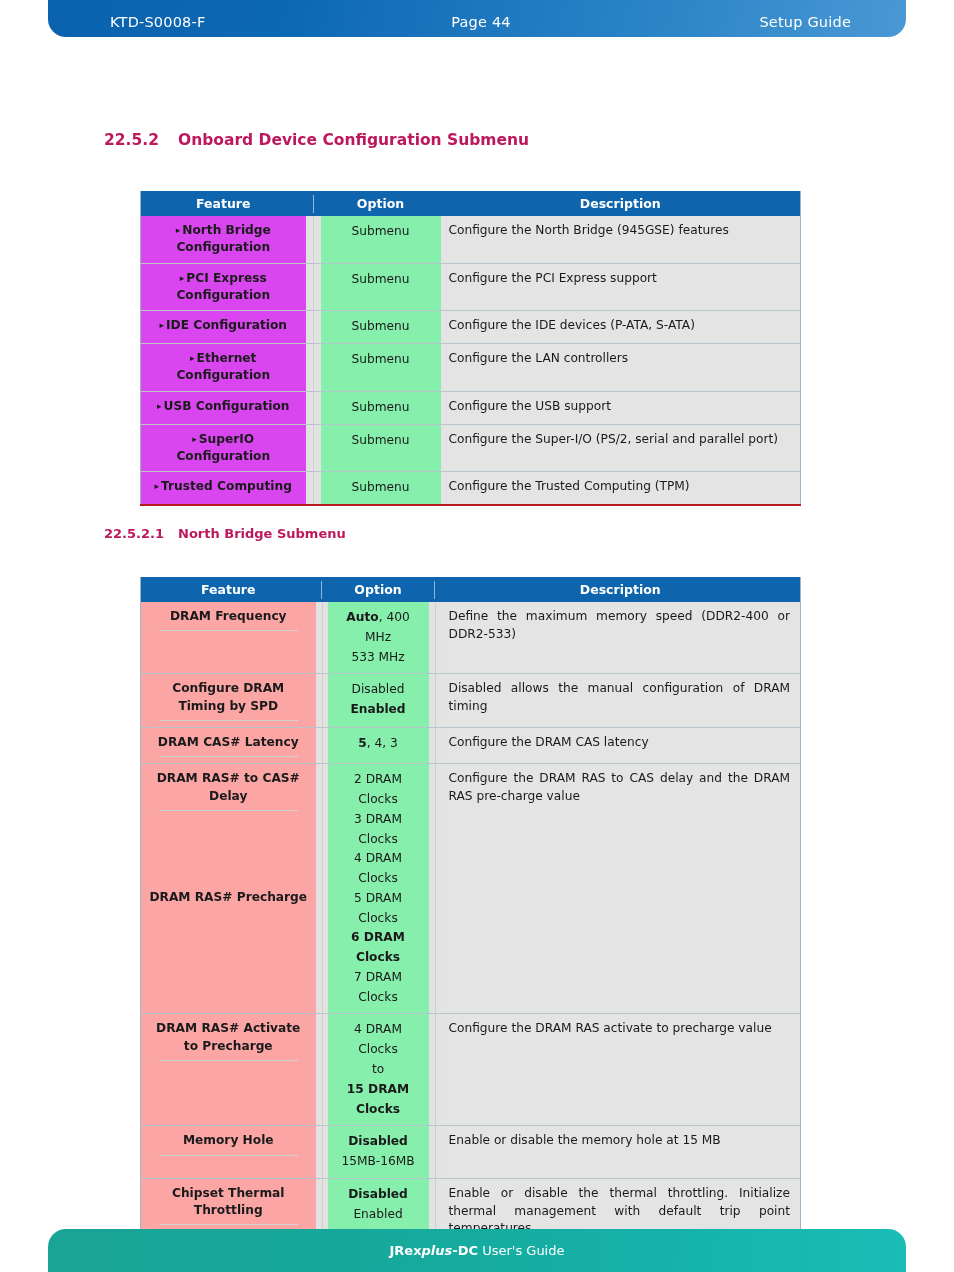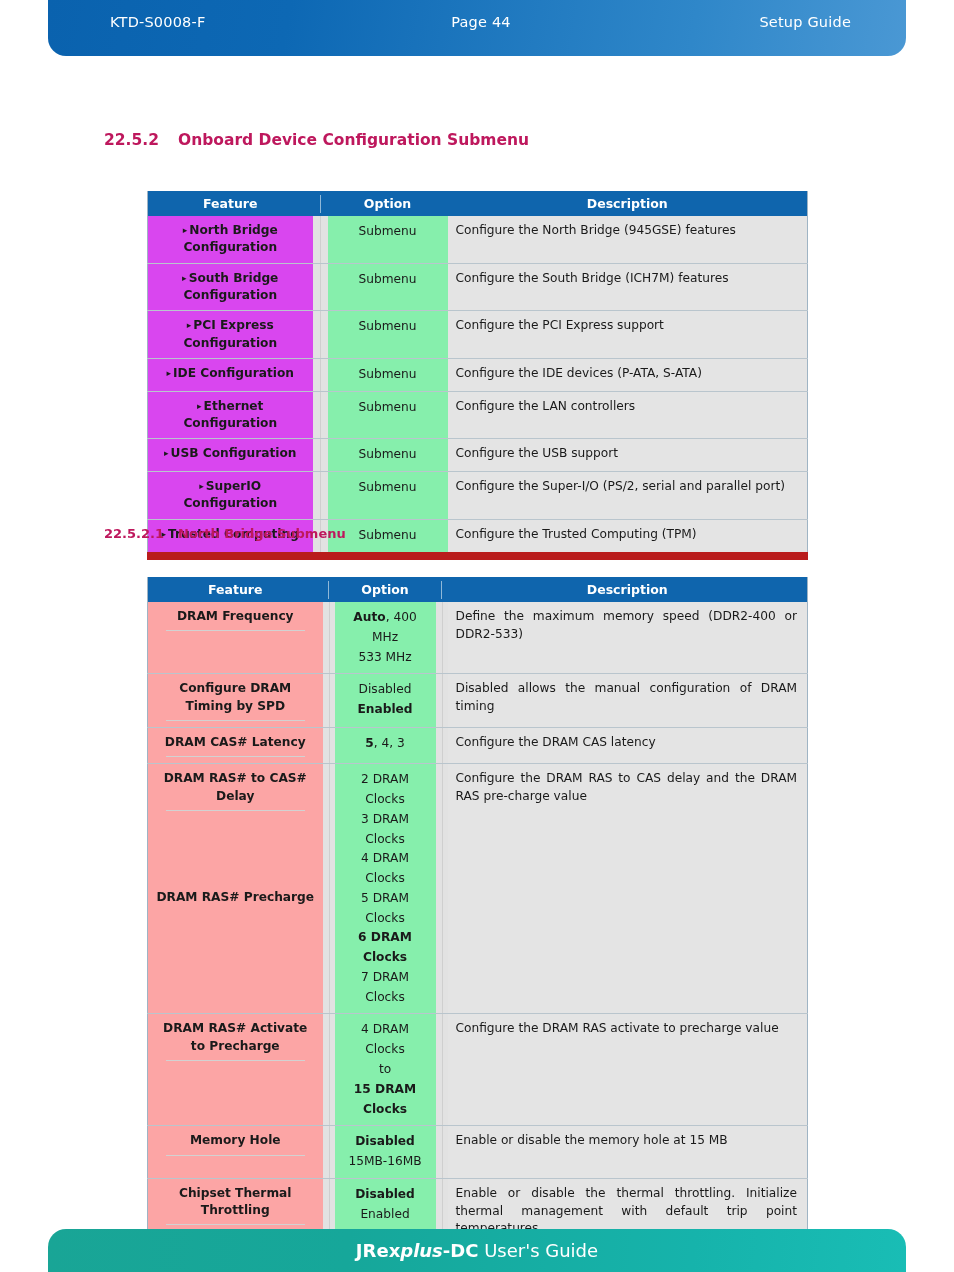--- a/index.html
+++ b/index.html
@@ -8,21 +8,21 @@
     width: 954px; height: 1272px;
     background: #ffffff;
     font-family: "DejaVu Sans", "Liberation Sans", sans-serif;
     position: relative;
     overflow: hidden;
   }
 
   
   .page-header {
     position: absolute;
-    left: 48px; top: 0; width: 858px; height: 56px;
+    left: 48px; top: 0; width: 858px; height: 37px;
     background: linear-gradient(100deg, #0a62ae 0%, #0d68b4 28%, #2f87c9 75%, #4a98d4 100%);
     border-bottom-left-radius: 18px;
     border-bottom-right-radius: 18px;
     color: #ffffff;
   }
   .page-header .hdr-left,
   .page-header .hdr-center,
   .page-header .hdr-right {
     position: absolute;
     top: 0; height: 43px;
@@ -37,21 +37,21 @@
 
   
   .page-footer {
     position: absolute;
     left: 48px; top: 1229px; width: 858px; height: 43px;
     background: linear-gradient(95deg, #19a596 0%, #16a79a 35%, #16b3ab 75%, #19bdb5 100%);
     border-top-left-radius: 18px;
     border-top-right-radius: 18px;
     color: #ffffff;
     display: flex; align-items: center; justify-content: center;
-    font-size: 18px;
+    font-size: 13px;
     white-space: nowrap;
   }
   .ftr-b { font-weight: bold; }
   .ftr-i { font-weight: bold; font-style: italic; }
 
   
   .h3 {
     position: absolute;
     left: 104px;
     color: #be185d;
@@ -60,25 +60,25 @@
   }
   .h3.lvl3 { font-size: 15.5px; top: 131px; }
   .h3.lvl4 { font-size: 13px;   top: 526px; }
   .h3 .num { display:inline-block; }
   .h3.lvl3 .num { width: 74px; }
   .h3.lvl4 .num { width: 74px; }
 
   
   .tbl {
     position: absolute;
-    left: 147px;
+    left: 140px;
     width: 660px;
     border-collapse: collapse;
     table-layout: fixed;
-    border-bottom: 8px solid #b91c1c;
+    border-bottom: 2px solid #b91c1c;
     border-left: 1px solid #9fb4c4;
     border-right: 1px solid #9fb4c4;
   }
   .tbl.t1 { top: 191px; }
   .tbl.t2 { top: 577px; }
 
   .tbl th {
     background: #0f65ad;
     color: #ffffff;
     font-size: 12.5px;
@@ -184,28 +184,20 @@
     </tr>
   </thead>
   <tbody>
       <tr>
         <td class="cell-feature"><span class="arrow">▸</span><span>North Bridge Configuration</span></td>
         <td class="cell-gap">
           <div class="vline"></div>
         </td>
         <td class="cell-option">Submenu</td>
         <td class="cell-desc">Configure the North Bridge (945GSE) features</td>
-      </tr>
-      <tr>
-        <td class="cell-feature"><span class="arrow">▸</span><span>South Bridge Configuration</span></td>
-        <td class="cell-gap">
-          <div class="vline"></div>
-        </td>
-        <td class="cell-option">Submenu</td>
-        <td class="cell-desc">Configure the South Bridge (ICH7M) features</td>
       </tr>
       <tr>
         <td class="cell-feature"><span class="arrow">▸</span><span>PCI Express Configuration</span></td>
         <td class="cell-gap">
           <div class="vline"></div>
         </td>
         <td class="cell-option">Submenu</td>
         <td class="cell-desc">Configure the PCI Express support</td>
       </tr>
       <tr>

